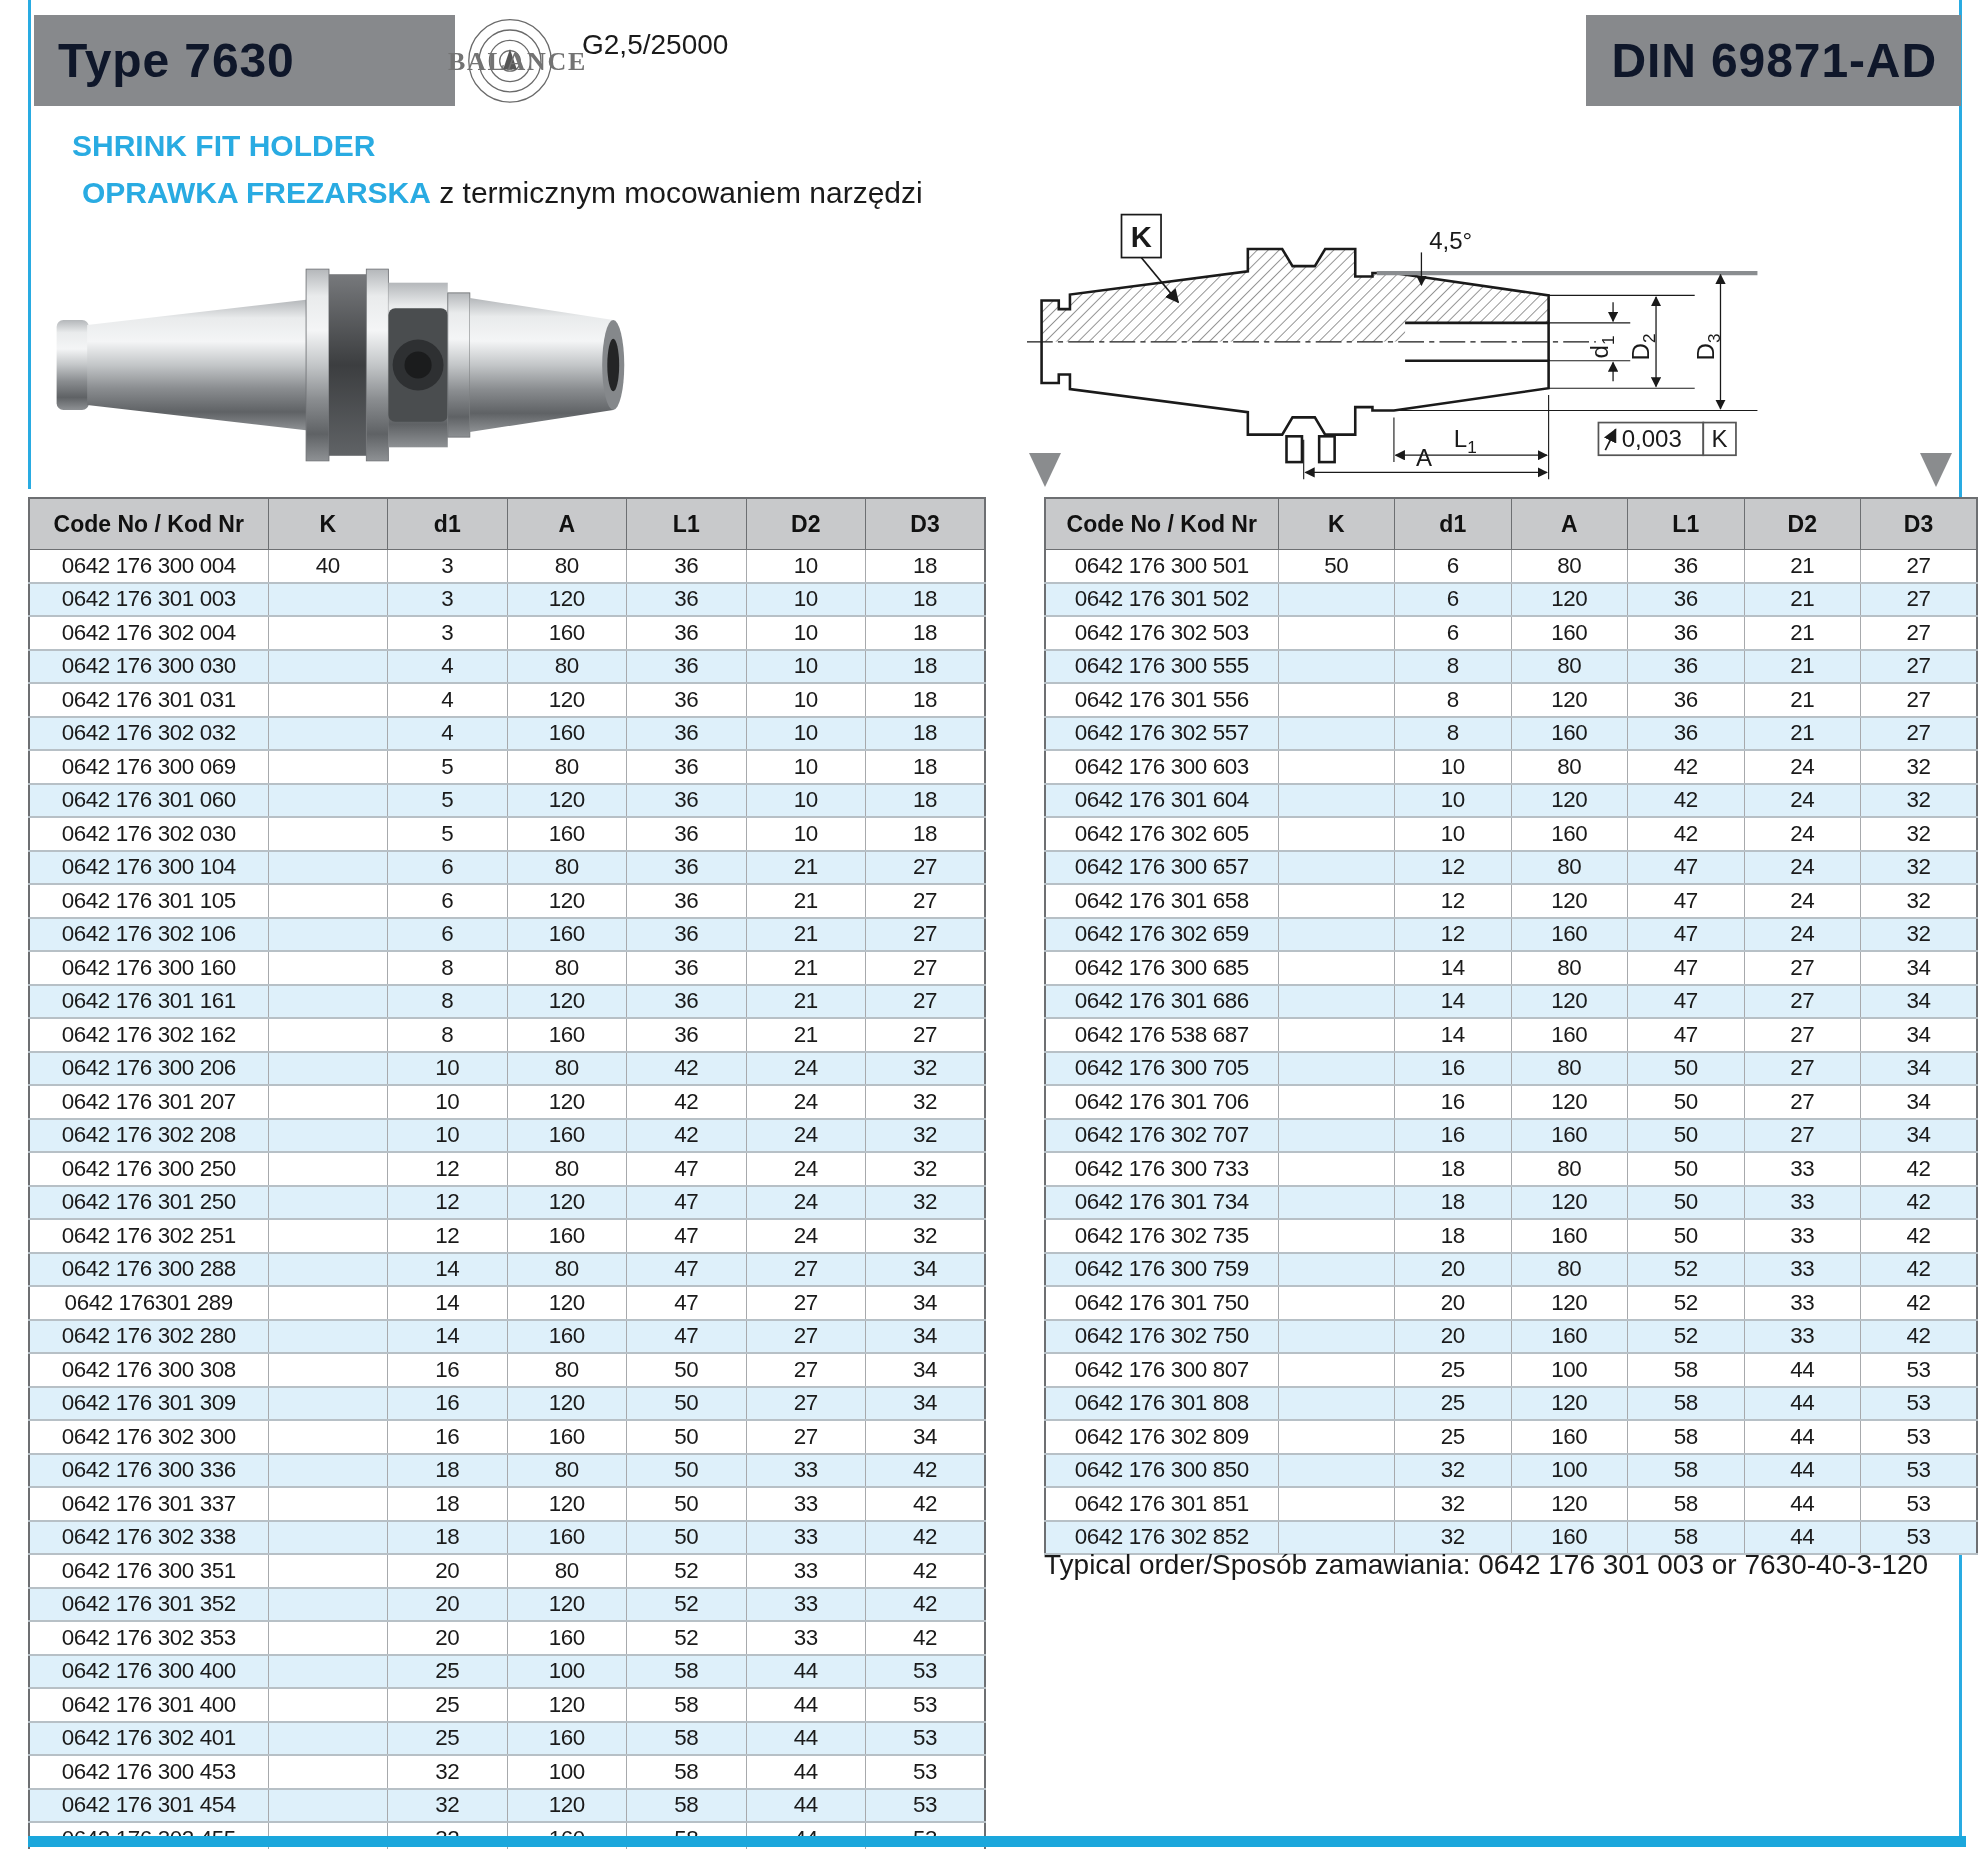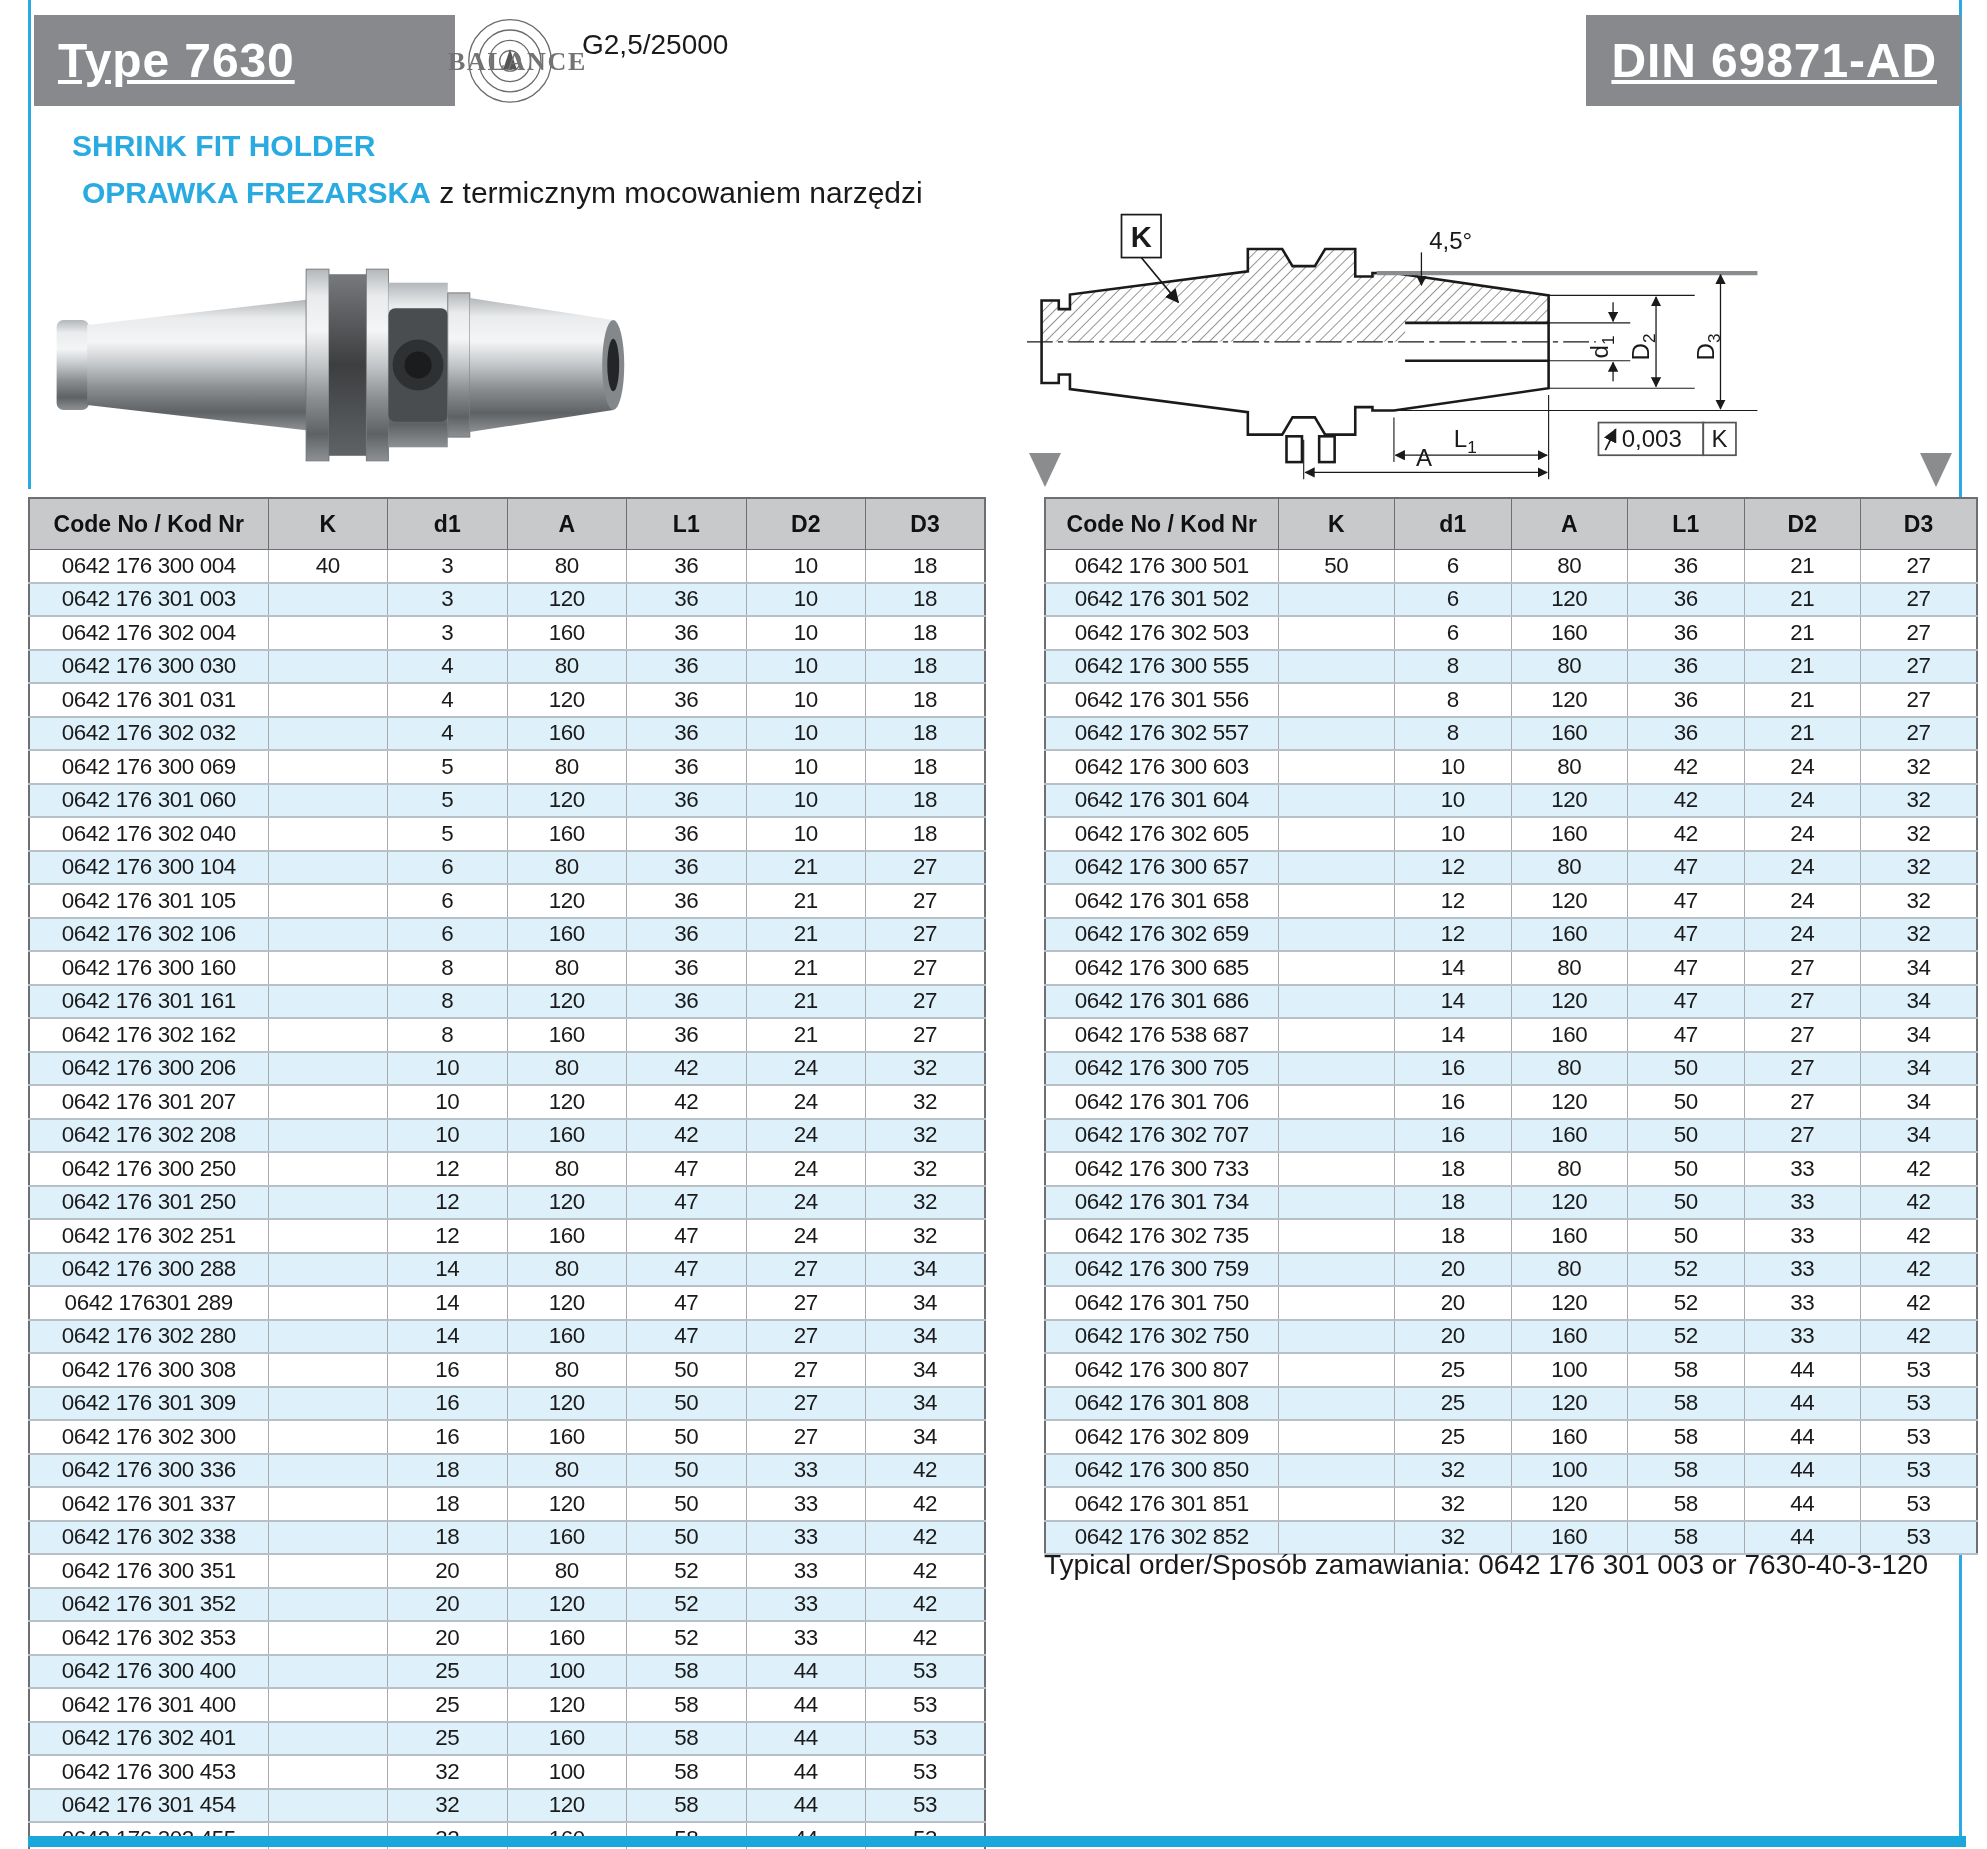--- a/index.html
+++ b/index.html
@@ -4,22 +4,22 @@
 <style>
   html,body{margin:0;padding:0;background:#fff;}
   body{width:1987px;height:1850px;position:relative;font-family:"Liberation Sans",sans-serif;color:var(--text-black,#1a1a1a);}
   .abs{position:absolute;}
 
   
   .vrule{position:absolute;width:3.4px;background:var(--accent,#29ABE2);}
   .bottombar{position:absolute;left:28px;top:1836px;width:1938px;height:11.2px;background:var(--bar,#1BA7DC);}
 
   
-  .graybox{position:absolute;background:var(--boxgray,#87898C);color:#ffffff;font-weight:bold;
-           display:flex;align-items:center;font-size:48px;letter-spacing:0.9px;text-decoration:underline;}
+  .graybox{position:absolute;background:var(--boxgray,#87898C);color:#0f172a;font-weight:bold;
+           display:flex;align-items:center;font-size:48px;letter-spacing:0.9px;}
   .type-box{left:34px;top:14.6px;width:397px;height:91px;padding-left:24px;}
   .din-box{left:1586px;top:14.6px;width:351px;height:91px;justify-content:flex-end;padding-right:24px;}
 
   .gspec{position:absolute;left:582px;top:29px;font-size:28px;color:#1a1a1a;}
   .balance{position:absolute;left:443px;top:15.5px;width:146px;height:95px;}
   .balance-word{position:absolute;left:448px;top:47px;font-family:"Liberation Serif",serif;font-weight:bold;
                 font-size:26px;letter-spacing:1.7px;color:#737373;}
 
   .sub-en{position:absolute;left:72px;top:129px;font-size:30px;font-weight:bold;color:var(--accent,#29ABE2);}
   .sub-pl{position:absolute;left:82px;top:176px;font-size:30px;}
@@ -270,21 +270,21 @@
       <tr class="alt">
         <td>0642 176 301 060</td>
         <td></td>
         <td>5</td>
         <td>120</td>
         <td>36</td>
         <td>10</td>
         <td>18</td>
       </tr>
       <tr>
-        <td>0642 176 302 040</td>
+        <td>0642 176 302 030</td>
         <td></td>
         <td>5</td>
         <td>160</td>
         <td>36</td>
         <td>10</td>
         <td>18</td>
       </tr>
       <tr class="alt">
         <td>0642 176 300 104</td>
         <td></td>

